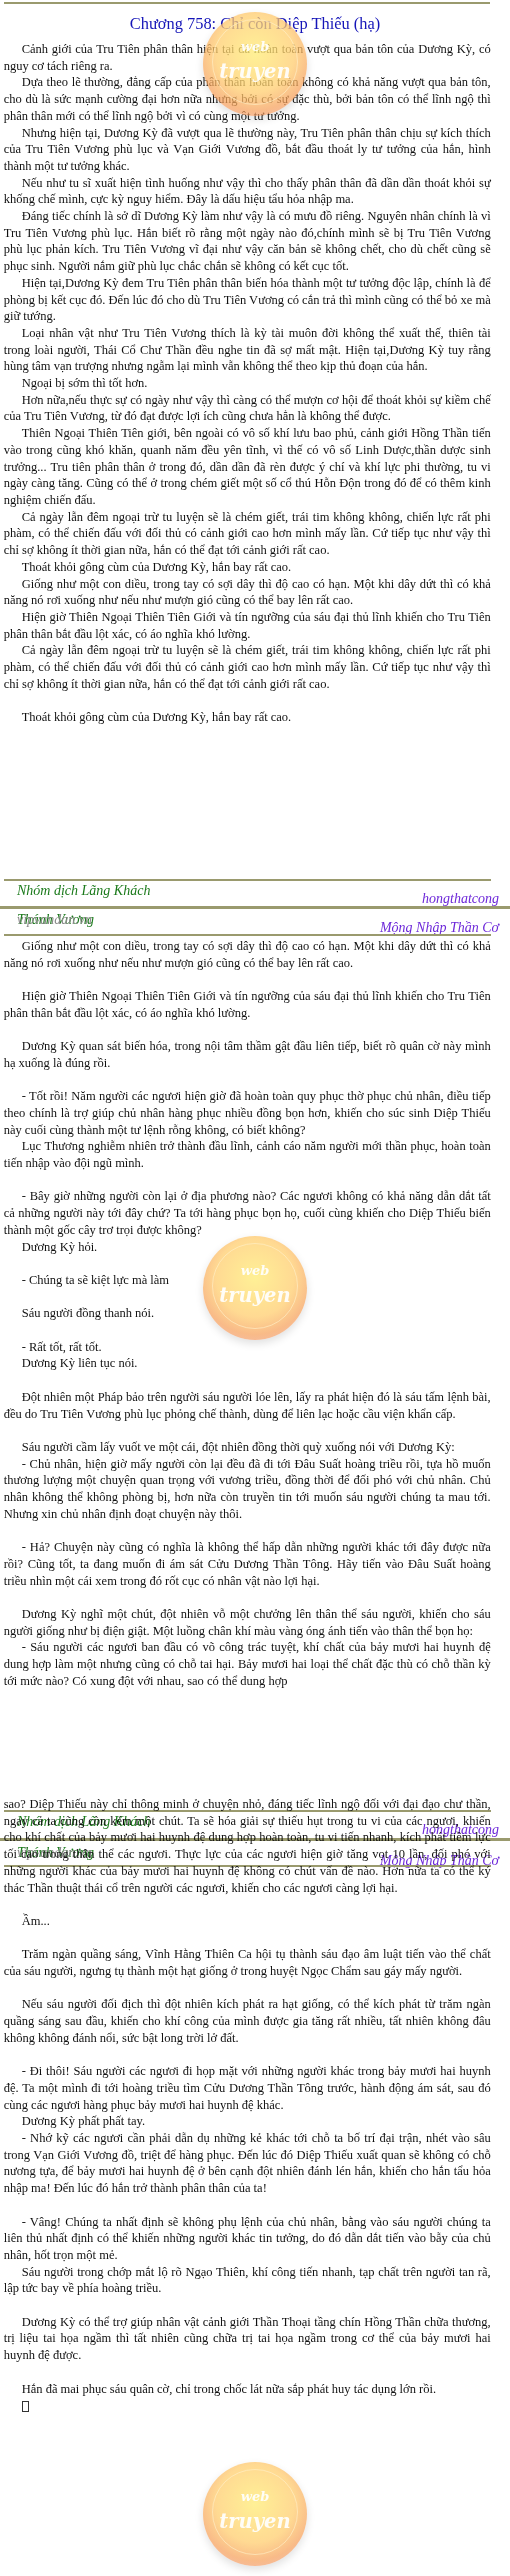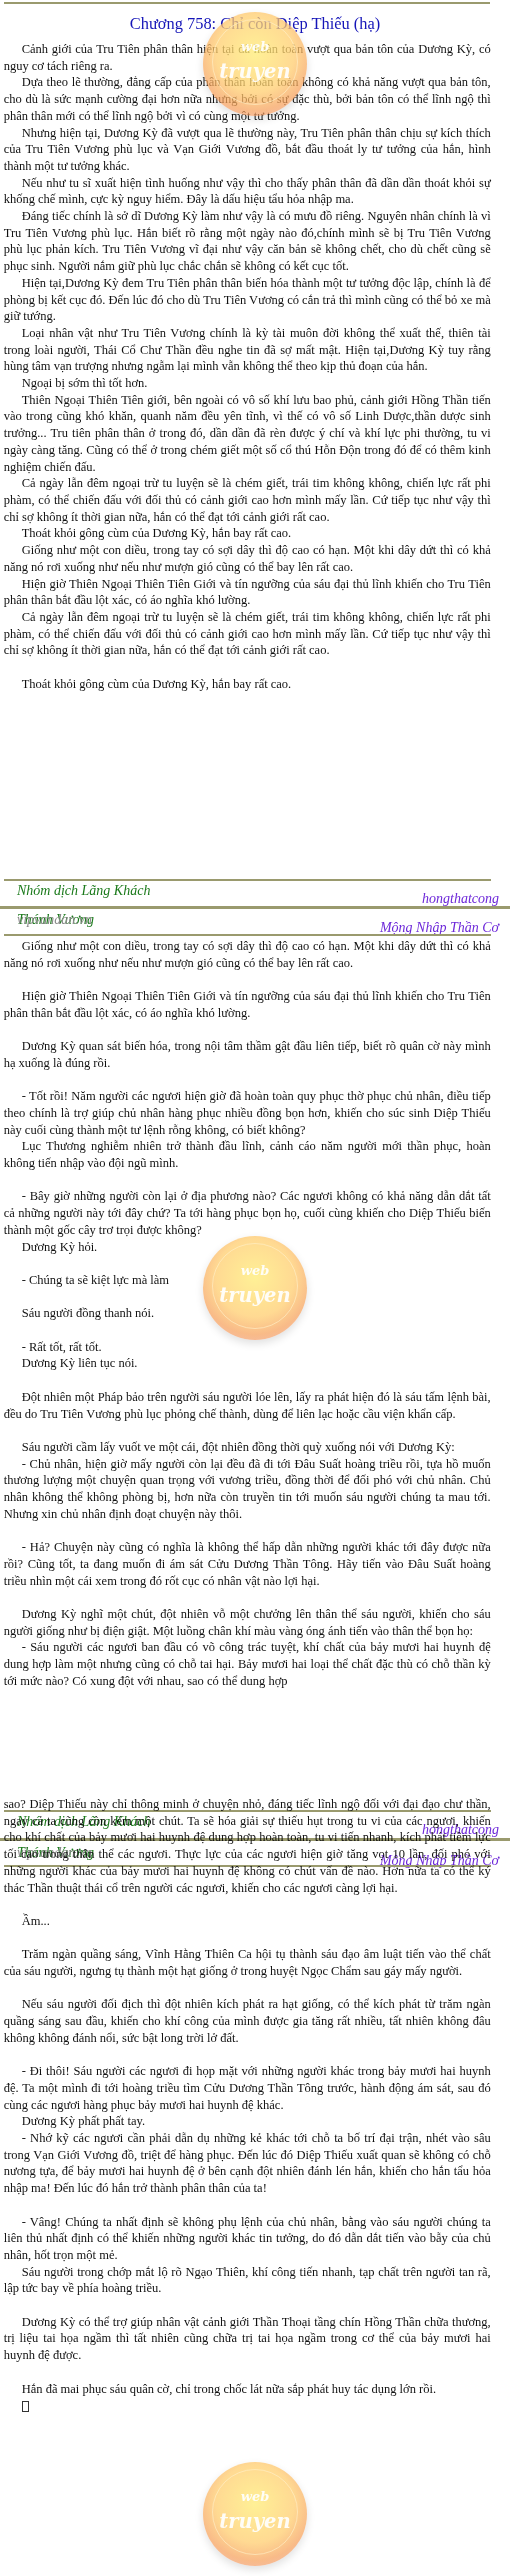--- a/index.html
+++ b/index.html
@@ -31,22 +31,23 @@
 <div class="top-rule" style="top:2.4px;"></div>
 <div class="title" style="top:13.4px;">Chương 758: Chỉ còn Diệp Thiếu (hạ)</div>
 
 <div class="content" style="top:41px;">
   <p>Cảnh giới của Tru Tiên phân thân hiện tại đã hoàn toàn vượt qua bản tôn của Dương Kỳ, có nguy cơ tách riêng ra.</p>
   <p>Dựa theo lẽ thường, đẳng  cấp của phân thân hoàn toàn không có khả năng vượt qua bản tôn, cho dù là sức mạnh cường đại hơn nữa nhưng bởi có sự đặc thù, bởi bản tôn có thể lĩnh ngộ thì phân thân mới có thể lĩnh ngộ bởi vì có cùng một tư tưởng.</p>
   <p>Nhưng hiện tại, Dương Kỳ đã vượt qua lẽ thường này, Tru Tiên phân thân chịu sự kích thích của Tru Tiên Vương phù lục và Vạn Giới Vương đồ, bắt đầu thoát ly tư tưởng của hắn, hình thành một tư tưởng khác.</p>
   <p>Nếu như tu sĩ xuất hiện  tình huống như vậy thì cho thấy phân thân đã dần dần thoát khỏi sự khống chế mình, cực kỳ nguy hiểm. Đây là dấu hiệu tẩu hỏa nhập ma.</p>
   <p>Đáng tiếc chính là sở dĩ Dương Kỳ làm như vậy là có mưu đồ riêng. Nguyên nhân chính là vì Tru Tiên Vương phù lục. Hắn biết rõ rằng một ngày nào đó,chính mình sẽ bị Tru Tiên Vương phù lục phản kích. Tru Tiên Vương vĩ đại như vậy căn bản sẽ không chết, cho dù chết cũng sẽ phục sinh. Người nắm giữ phù lục chắc chắn sẽ không có kết cục tốt.</p>
   <p>Hiện tại,Dương Kỳ đem Tru Tiên phân thân biến hóa thành một tư tưởng độc lập, chính là để phòng bị kết cục đó. Đến lúc đó cho dù  Tru Tiên Vương có cắn trả thì mình cũng có thể bỏ  xe mà giữ tướng.</p>
-  <p>Loại nhân vật như Tru Tiên Vương chính là kỳ tài muôn đời không thể xuất thế, thiên tài trong loài người, Thái Cổ Chư Thần đều nghe tin đã sợ mất mật. Hiện tại,Dương Kỳ tuy rằng hùng tâm vạn trượng nhưng ngẫm lại mình vẫn không thể theo kịp thủ đoạn của hắn.</p>
+  <p>Loại nhân vật như Tru Tiên Vương thích là kỳ tài muôn đời không thể xuất thế, thiên tài trong loài người, Thái Cổ Chư Thần đều nghe tin đã sợ mất mật. Hiện tại,Dương Kỳ tuy rằng hùng tâm vạn trượng nhưng ngẫm lại mình vẫn không thể theo kịp thủ đoạn của hắn.</p>
   <p>Ngoại bị sớm thì tốt hơn.</p>
+  <p>Hơn nữa,nếu thực sự có  ngày như vậy thì càng có thể mượn cơ hội để thoát khỏi sự kiềm chế của Tru Tiên Vương, từ đó đạt được lợi ích cũng chưa hẳn là không thể được.</p>
   <p>Thiên Ngoại Thiên Tiên giới, bên ngoài có vô số khí lưu bao phủ, cảnh giới Hồng Thần tiến vào trong cũng khó khăn, quanh năm đều yên tĩnh, vì thế có vô số Linh Dược,thần dược sinh trưởng... Tru tiên phân thân ở trong đó, dần dần đã rèn được ý chí và khí lực phi thường, tu vi ngày càng tăng. Cũng có thể ở trong chém giết một số cổ thú Hỗn Độn trong đó để có thêm kinh nghiệm chiến đấu.</p>
   <p>Cả ngày lẫn đêm ngoại trừ tu luyện sẽ là chém giết, trái tim không không, chiến lực rất phi phàm, có thể chiến đấu với đối thủ có cảnh giới cao hơn mình mấy lần. Cứ tiếp tục như vậy thì chỉ sợ không ít thời gian nữa, hắn có thể đạt tới cảnh giới rất cao.</p>
   <p>Thoát khỏi gông cùm của Dương Kỳ, hắn bay rất cao.</p>
   <p>Giống như một con diều, trong tay có sợi dây thì độ cao có hạn. Một khi dây dứt thì có khả năng nó rơi xuống như nếu như mượn gió cũng có thể bay lên rất cao.</p>
   <p>Hiện giờ Thiên Ngoại Thiên Tiên Giới và tín ngưỡng của sáu đại thủ lĩnh khiến cho Tru Tiên phân thân bắt đầu lột xác, có áo nghĩa khó lường.</p>
   <p>Cả ngày lẫn đêm ngoại trừ tu luyện sẽ là chém giết, trái tim không không, chiến lực rất phi phàm, có thể chiến đấu với đối thủ có cảnh giới cao hơn mình mấy lần. Cứ tiếp tục như vậy thì chỉ sợ không ít thời gian nữa, hắn có thể đạt tới cảnh giới rất cao.</p>
   <p class="gap">Thoát khỏi gông cùm của Dương Kỳ, hắn bay rất cao.</p>
 </div>
 
 <div class="watermark" style="left:203px; top:12px;">
@@ -66,21 +67,21 @@
   <span class="c">vipvandan.vn</span>
   <span class="r">Mộng Nhập Thần Cơ</span>
 </div>
 <div class="rule" style="top:934px;"></div>
 
 <div class="content" style="top:938px;">
   <p>Giống như một con diều, trong tay có sợi dây thì độ cao có hạn. Một khi dây dứt thì có khả năng nó rơi xuống như nếu như mượn gió cũng có thể bay lên rất cao.</p>
   <p class="gap">Hiện giờ Thiên Ngoại Thiên Tiên Giới và tín ngưỡng của sáu đại thủ lĩnh khiến cho Tru Tiên phân thân bắt đầu lột xác, có áo nghĩa khó lường.</p>
   <p class="gap">Dương Kỳ quan sát biến hóa, trong nội tâm thầm gật đầu liên tiếp, biết rõ quân cờ này mình hạ xuống là đúng rồi.</p>
   <p class="gap">- Tốt rồi! Năm người các ngươi hiện giờ đã hoàn toàn quy phục thờ phục chủ nhân, điều tiếp theo chính là trợ giúp chủ nhân hàng phục nhiều đồng bọn hơn, khiến cho súc sinh Diệp Thiếu này cuối cùng thành một tư lệnh rỗng không, có biết không?</p>
-  <p>Lục Thương nghiễm nhiên trở thành đầu lĩnh, cảnh cáo năm người mới thần phục, hoàn không tiến nhập vào đội ngũ mình.</p>
+  <p>Lục Thương nghiễm nhiên trở thành đầu lĩnh, cảnh cáo năm người mới thần phục, hoàn toàn tiến nhập vào đội ngũ mình.</p>
   <p class="gap">- Bây giờ những người còn lại ở địa phương nào? Các ngươi không có khả năng dẫn dắt tất cả những người này tới đây chứ? Ta tới hàng phục bọn họ, cuối cùng khiến cho Diệp Thiếu biến thành một gốc cây trơ trọi được không?</p>
   <p>Dương Kỳ hỏi.</p>
   <p class="gap">- Chúng ta sẽ kiệt lực mà làm</p>
   <p class="gap">Sáu người đồng thanh nói.</p>
   <p class="gap">- Rất tốt, rất tốt.</p>
   <p>Dương Kỳ liên tục nói.</p>
   <p class="gap">Đột nhiên một Pháp bảo trên người sáu người lóe lên, lấy ra phát hiện đó là sáu tấm lệnh bài, đều do Tru Tiên Vương phù lục phỏng chế thành, dùng để liên lạc hoặc cầu viện khẩn cấp.</p>
   <p class="gap">Sáu người cầm lấy vuốt ve một cái, đột nhiên đồng thời quỳ xuống nói với Dương Kỳ:</p>
   <p>- Chủ nhân, hiện giờ mấy người còn lại đều đã đi tới Đâu Suất hoàng triều rồi, tựa hồ muốn thương lượng một chuyện quan trọng với vương triều, đồng thời để đối phó với chủ nhân. Chủ nhân không thể không phòng bị, hơn nữa còn truyền tin tới muốn sáu người chúng ta mau tới. Nhưng xin chủ nhân định đoạt chuyện này thôi.</p>
   <p class="gap">- Hả? Chuyện này cũng có nghĩa là không thể hấp dẫn những người khác tới đây được nữa rồi? Cũng tốt, ta đang muốn đi ám sát Cửu Dương Thần Tông. Hãy tiến vào Đâu Suất hoàng triều nhìn một cái xem trong đó rốt cục có nhân vật nào lợi hại.</p>

